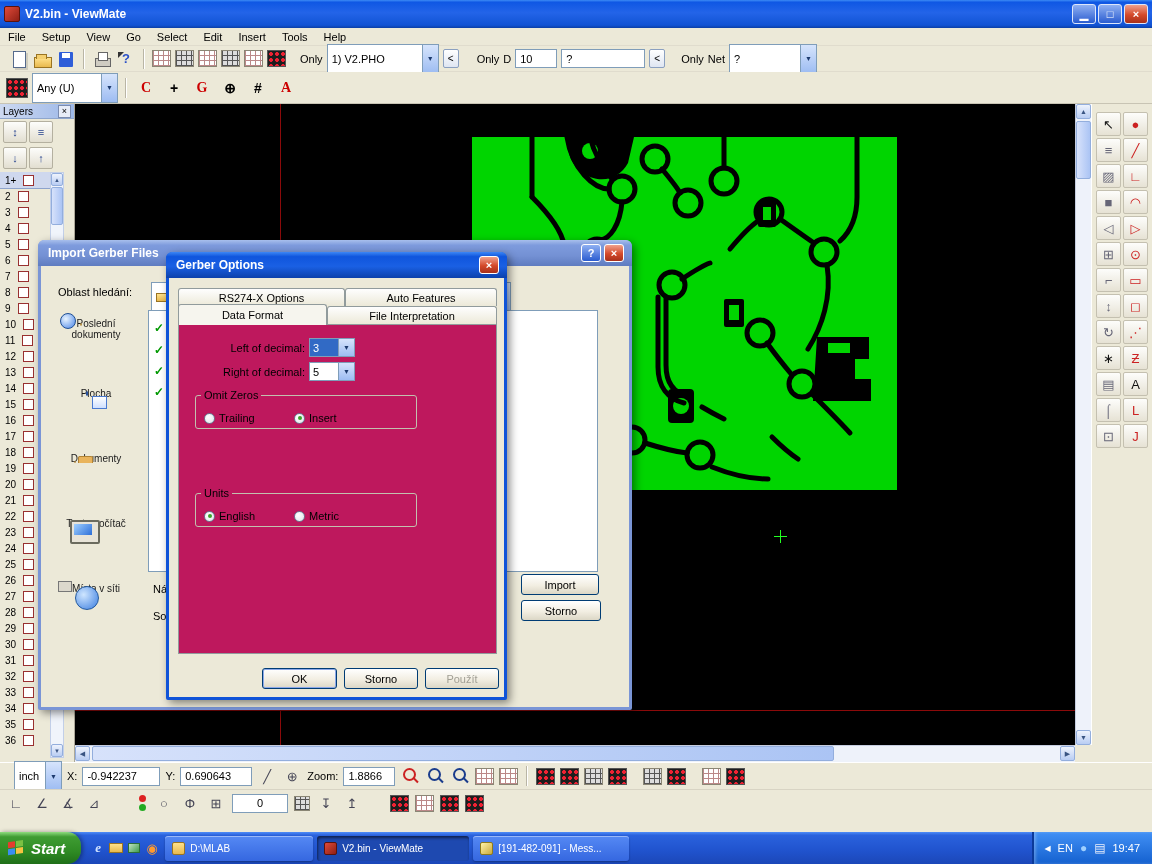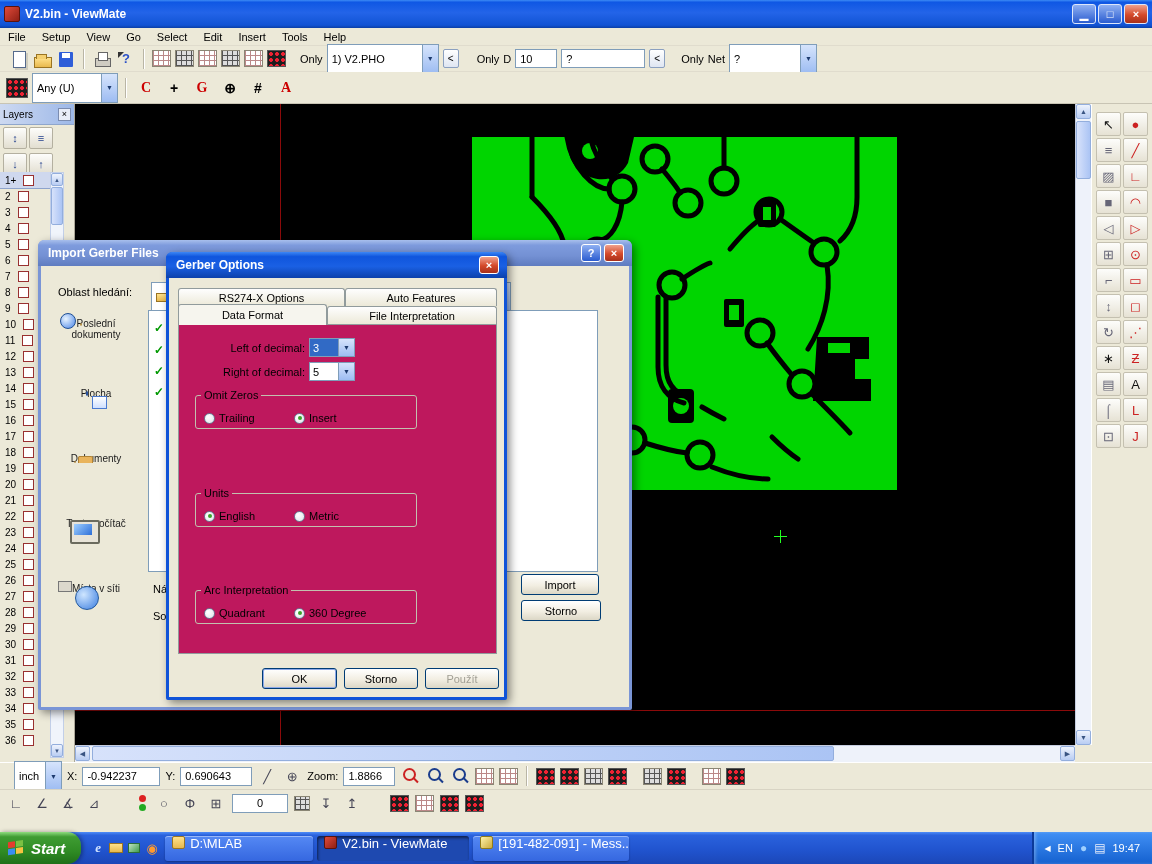--- a/index.html
+++ b/index.html
@@ -33,21 +33,21 @@
 .pic.dark{background:repeating-linear-gradient(90deg,#555 0 1px,transparent 1px 5px),repeating-linear-gradient(0deg,#555 0 1px,transparent 1px 5px),#ddd}
 .combo{background:#fff;border:1px solid #7f9db9;height:30px;display:flex;align-items:stretch;flex:none}
 .combo .val{flex:1;display:flex;align-items:center;padding:0 4px;overflow:hidden;white-space:nowrap}
 .combo .arrow{width:16px;display:flex;align-items:center;justify-content:center;font-size:7px;color:#1c3a6e;border-left:1px solid #7f9db9;background:linear-gradient(180deg,#d6e4fc,#9dbcf2)}
 .field{background:#fff;border:1px solid #7f9db9;height:19px;display:flex;align-items:center;padding:0 4px;flex:none}
 .smbtn{width:16px;height:19px;flex:none;display:flex;align-items:center;justify-content:center;border:1px solid #8ba0c0;border-radius:2px;background:linear-gradient(#fff,#dfe6f2);font-size:10px}
 .lbtn{width:24px;height:24px;flex:none;display:flex;align-items:center;justify-content:center;border:1px solid transparent;font-weight:bold;font-size:14px}
 .lbtn.red{color:#c00;font-family:"Liberation Serif",serif}
 
 #layers-panel{position:absolute;left:0;top:104px;width:75px;height:658px;background:#ece9d8;border-right:1px solid #aca899}
-#layers-header{height:21px;display:flex;align-items:center;padding:0 3px;background:linear-gradient(90deg,#cdd9f1,#9db8e8);border-bottom:1px solid #8fa6cc;font-size:10px}
+#layers-header{height:15px;display:flex;align-items:center;padding:0 3px;background:linear-gradient(90deg,#cdd9f1,#9db8e8);border-bottom:1px solid #8fa6cc;font-size:10px}
 #layers-header .x{margin-left:auto;width:13px;height:13px;display:flex;align-items:center;justify-content:center;border:1px solid #7b8cb0;background:#e8edf8;font-size:9px}
 .ltool{display:flex;gap:2px;padding:2px 3px}
 .ltb{width:24px;height:22px;display:flex;align-items:center;justify-content:center;border:1px solid #b4b0a0;border-radius:2px;background:linear-gradient(#fdfdfb,#e2ded0);color:#23408c;font-weight:bold}
 #layer-list{position:absolute;left:0;top:68px;width:50px;bottom:4px;overflow:hidden;background:#ece9d8}
 .layer-row{height:16px;display:flex;align-items:center;padding-left:5px;gap:7px;font-size:10px}
 #layer-list .layer-row:first-of-type{background:#cfd8ee;outline:1px solid #8ea3cc}
 .layer-chip{width:11px;height:11px;background:#fff;border:1px solid #993030;flex:none}
 #layer-scroll{position:absolute;left:50px;top:68px;width:14px;bottom:4px;background:#f0f4fb;border:1px solid #c2cfe8}
 .sbtn{position:absolute;left:0;width:12px;height:13px;display:flex;align-items:center;justify-content:center;font-size:6px;color:#3a5583;background:linear-gradient(#eef3fd,#b9cdf3);border:1px solid #93aedd;border-radius:2px}
 .sthumb{position:absolute;background:linear-gradient(90deg,#d7e2fb,#abc4f4);border:1px solid #93aedd;border-radius:2px}
@@ -79,21 +79,21 @@
 .tl::before{content:"";position:absolute;left:3px;top:1px;width:7px;height:7px;border-radius:50%;background:#d22}
 .tl::after{content:"";position:absolute;left:3px;top:10px;width:7px;height:7px;border-radius:50%;background:#2a2}
 #gap-strip{position:absolute;left:0;top:816px;width:1152px;height:16px;background:#ece9d8}
 
 #taskbar{position:absolute;left:0;top:832px;width:1152px;height:32px;display:flex;align-items:center;background:linear-gradient(180deg,#4f8df8 0%,#2a62dd 10%,#2154cf 55%,#1b47b8 100%)}
 #start-btn{height:32px;flex:none;display:flex;align-items:center;gap:6px;padding:0 16px 0 8px;color:#fff;font-weight:bold;font-style:italic;font-size:15px;border-radius:0 14px 14px 0;background:linear-gradient(180deg,#8fdc7f 0%,#3f9c33 15%,#2f8b24 60%,#1f6f18 100%);box-shadow:2px 0 4px rgba(0,0,0,.35)}
 .xpflag{width:17px;height:15px;display:grid;grid-template-columns:7px 7px;grid-template-rows:6px 6px;gap:1px;transform:skewY(-8deg)}
 .xpflag i{display:block}
 .xpflag i:nth-child(1){background:#e53c2e}.xpflag i:nth-child(2){background:#7bc143}.xpflag i:nth-child(3){background:#3b8df0}.xpflag i:nth-child(4){background:#f6c341}
 .ql{width:18px;height:18px;flex:none;display:flex;align-items:center;justify-content:center;color:#fff;font-size:13px}
-.task{height:25px;flex:none;display:flex;gap:5px;padding:0 7px;margin-left:4px;border-radius:3px;color:#fff;font-size:13px;white-space:nowrap;overflow:hidden;background:linear-gradient(180deg,#5589f4,#3567e0);box-shadow:inset 0 1px 0 rgba(255,255,255,.4),0 1px 2px rgba(0,0,0,.3)}
+.task{height:25px;flex:none;display:flex;align-items:center;gap:5px;padding:0 7px;margin-left:4px;border-radius:3px;color:#fff;font-size:10px;white-space:nowrap;overflow:hidden;background:linear-gradient(180deg,#5589f4,#3567e0);box-shadow:inset 0 1px 0 rgba(255,255,255,.4),0 1px 2px rgba(0,0,0,.3)}
 .task.active{background:#1e49b0;box-shadow:inset 1px 2px 3px rgba(0,0,0,.55)}
 .tico{width:13px;height:13px;flex:none;border-radius:2px}
 #tray{margin-left:auto;height:32px;display:flex;align-items:center;gap:7px;padding:0 12px 0 10px;color:#fff;background:linear-gradient(180deg,#4190f5,#1460cf);border-left:2px solid #0b3a9a;box-shadow:inset 2px 0 3px rgba(255,255,255,.25)}
 
 .xp-dialog{position:absolute;border-radius:7px 7px 2px 2px;box-shadow:3px 3px 8px rgba(0,0,0,.45)}
 .xp-dialog .tbar{height:26px;display:flex;align-items:center;gap:4px;padding:0 8px 0 10px;border-radius:6px 6px 0 0;color:#fff;font-weight:bold;font-size:12px}
 .dbtn{width:20px;height:18px;margin-left:3px;flex:none;display:flex;align-items:center;justify-content:center;border:1px solid #fff;border-radius:3px;color:#fff;font-size:11px;font-weight:bold;background:linear-gradient(180deg,#8fb0f2,#2a5cd0)}
 .dbtn.close{background:linear-gradient(180deg,#f0a08c,#d4492a 55%,#a8301a)}
 .dlg-body{position:absolute;left:3px;right:3px;bottom:3px;top:26px;background:#ece9d8}
 #import-dialog{left:38px;top:240px;width:594px;height:470px;background:#7a95d6;z-index:10}
@@ -782,29 +782,18 @@
           <span class="radio checked"></span>
           <span class="rlabel">English</span>
         </label>
         <label class="radio-row" style="left:98px">
           <span class="radio"></span>
           <span class="rlabel">Metric</span>
         </label>
       </fieldset>
 
 
-      <fieldset class="grp" style="left:16px;top:259px;width:222px;height:40px">
-        <legend>Arc Interpretation</legend>
-        <label class="radio-row" style="left:8px">
-          <span class="radio"></span>
-          <span class="rlabel">Quadrant</span>
-        </label>
-        <label class="radio-row" style="left:98px">
-          <span class="radio checked"></span>
-          <span class="rlabel">360 Degree</span>
-        </label>
-      </fieldset>
     </div>
     <span class="xbtn default abs" style="left:93px;top:390px;width:75px">OK</span>
     <span class="xbtn abs" style="left:175px;top:390px;width:74px">Storno</span>
     <span class="xbtn disabled abs" style="left:256px;top:390px;width:74px">Použít</span>
   </div>
 </div>
 
 </body></html>

